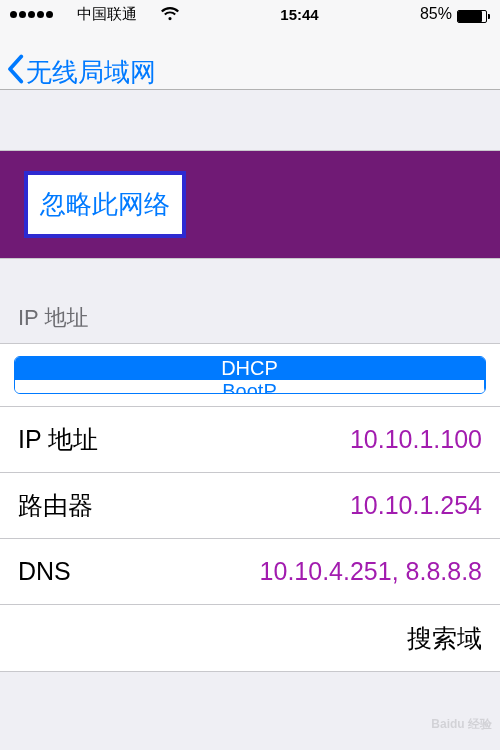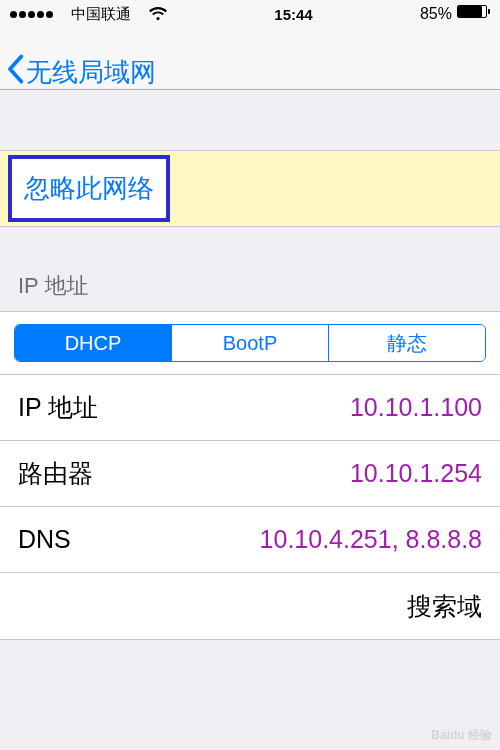--- a/index.html
+++ b/index.html
@@ -15,22 +15,22 @@
   .status-bar {
     height: 28px;
     background: #f7f7f8;
     display: flex;
     justify-content: space-between;
     align-items: center;
     padding: 0 10px;
     font-size: 15px;
     font-weight: 500;
   }
-  .status-left { display: flex; align-items: center; gap: 18px; }
-  .status-right { display: flex; align-items: flex-start; gap: 5px; font-size: 16px; }
+  .status-left { display: flex; align-items: center; gap: 24px; }
+  .status-right { display: flex; align-items: flex-end; gap: 5px; font-size: 16px; }
   .signal-dots { display: flex; gap: 2px; }
   .dot { width: 7px; height: 7px; border-radius: 50%; background: #000; }
   .wifi-icon svg { display: block; }
   .battery { display: flex; align-items: center; }
   .battery-body {
     width: 30px; height: 13px; border: 1.3px solid #000; border-radius: 2px;
     position: relative; display: flex; align-items: center;
   }
   .battery-fill { background: #000; height: 100%; border-radius: 1px; }
   .battery-tip { width: 2px; height: 5px; background: #000; margin-left: 1px; border-radius: 0 1px 1px 0; }
@@ -49,24 +49,24 @@
   }
   .back-chevron { margin-right: 2px; }
   .nav-title {
     position: absolute; left: 50%; transform: translateX(-50%);
     font-size: 26px; font-weight: 600; color: #000;
   }
 
   .spacer-top { height: 60px; }
 
   .forget-wrap {
-    background: #fef9c3;
+    background: #701a75;
     border-top: 1px solid #c8c8cc;
     border-bottom: 1px solid #c8c8cc;
-    padding: 0;
+    padding: 16px;
   }
   .forget {
     margin: 4px 8px;
     border: 4px solid #2e2ad1;
     color: #007aff;
     font-size: 26px;
     padding: 12px 12px;
     display: inline-block;
     cursor: pointer;
     background: #fff;
@@ -84,20 +84,21 @@
     background: #fff;
     border-top: 1px solid #c8c8cc;
     padding: 12px 14px;
   }
   .segmented {
     display: flex;
     border: 1.5px solid #007aff;
     border-radius: 6px;
     overflow: hidden;
     height: 38px;
+    flex-direction: column;
   }
   .seg {
     flex: 1;
     display: flex; align-items: center; justify-content: center;
     font-size: 20px;
     color: #007aff;
     background: #fff;
     cursor: pointer;
     border-right: 1.5px solid #007aff;
   }
@@ -115,21 +116,21 @@
     padding: 0 18px;
     border-bottom: 1px solid #c8c8cc;
     font-size: 25px;
   }
   .row:last-child { border-bottom: none; justify-content: flex-end; }
   .row .label { color: #000; }
   .row .value { color: #a21caf; }
 
   .watermark {
     position: absolute;
-    right: 8px; bottom: 6px;
+    right: 8px; bottom: 17px;
     color: rgba(0,0,0,0.12);
     font-size: 12px;
     font-weight: 600;
     pointer-events: none;
   }
 </style>
 </head>
 <body>
 
 <div class="status-bar">

